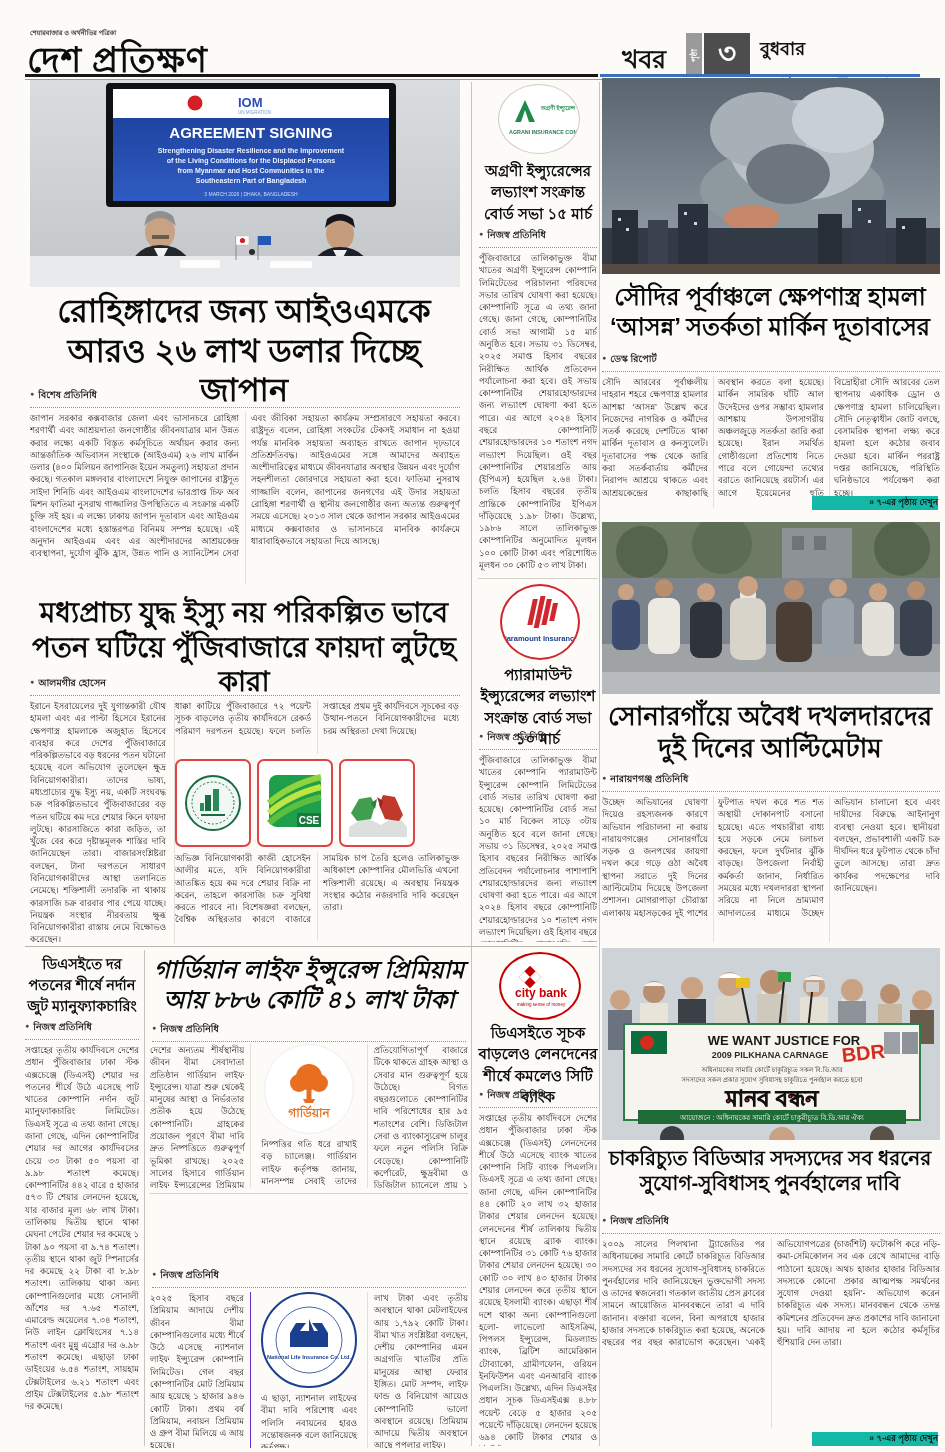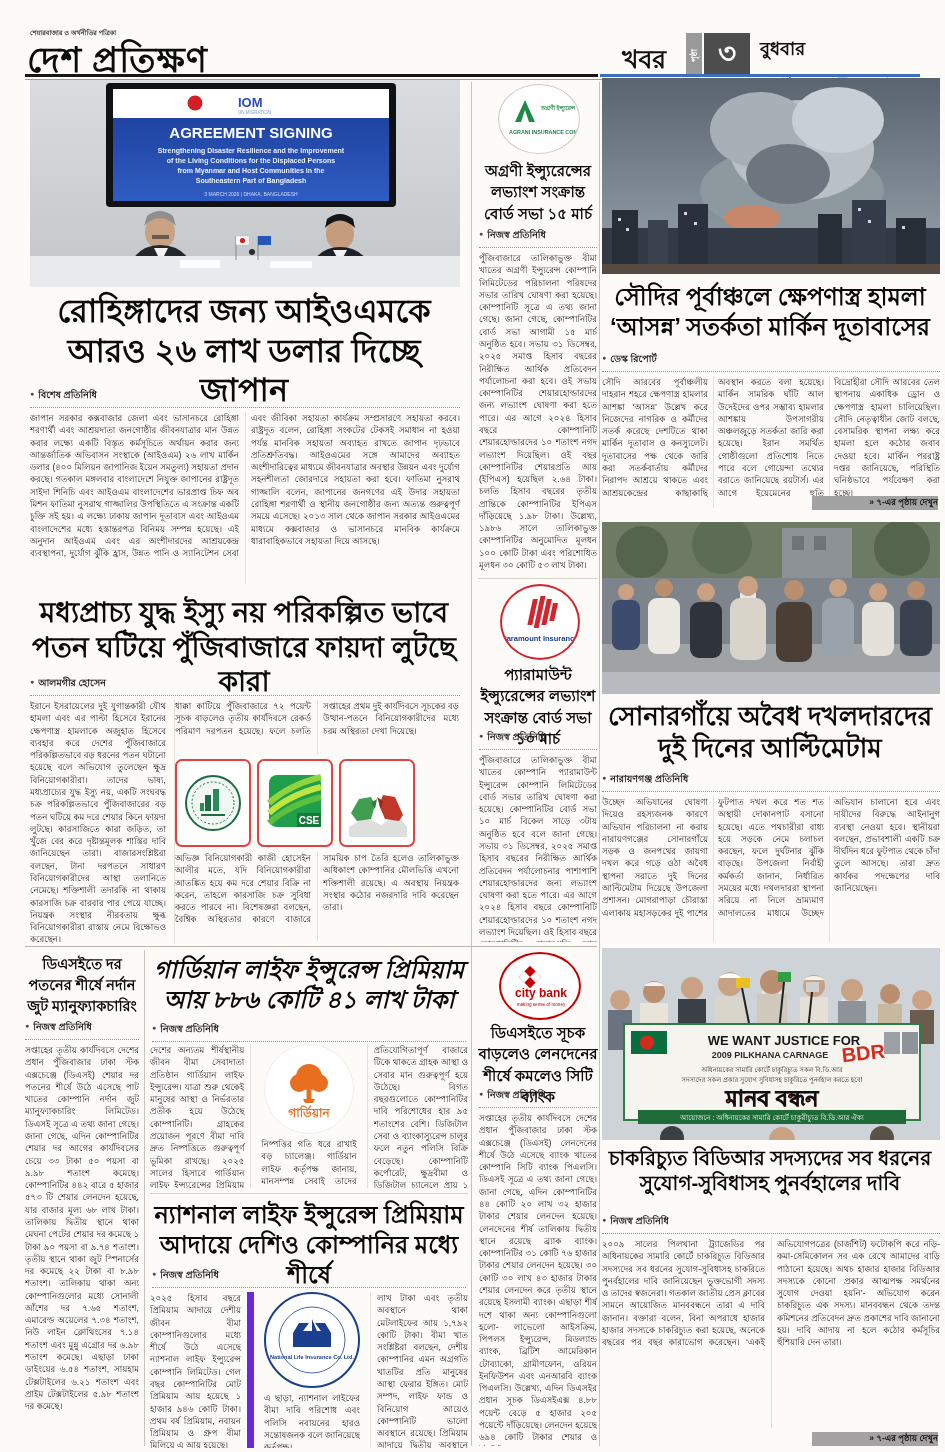--- a/index.html
+++ b/index.html
@@ -10,21 +10,21 @@
   }
   .abs { position:absolute; }
   .headline { font-weight:bold; color:#0a0a0a; text-align:center; line-height:1.24; }
   .byline { font-size:9.5px; font-weight:bold; color:#222; border-bottom:1px dotted #979086; padding-bottom:4px; }
   .byline .dot { color:#4a4a4a; font-size:7px; vertical-align:2px; margin-right:4px; }
   .body-text { font-size:8.6px; line-height:1.43; text-align:justify; color:#222; overflow:hidden; }
   .cols2 { column-count:2; column-gap:12px; column-rule:1px solid #e4dfd7; }
   .cols3 { column-count:3; column-gap:10px; column-rule:1px solid #e4dfd7; }
   .vrule { width:1px; background:#c7c2ba; }
   .hrule { height:1px; background:#b9b4ac; }
-  .more { font-size:8.5px; font-weight:bold; color:#101010; background:#a3a3a3; text-align:right; }
+  .more { font-size:8.5px; font-weight:bold; color:#101010; background:#14b8a6; text-align:right; }
   .tile { width:72px; height:84px; background:#fff; border:2px solid #e04343; border-radius:7px; overflow:hidden; display:flex; align-items:center; justify-content:center; }
   .logo-circle { background:#fff; border-radius:50%; display:flex; flex-direction:column; align-items:center; justify-content:center; overflow:hidden; }
   .pgbox-word { background:#9a9a9a; color:#fff; display:flex; align-items:center; justify-content:center; }
   .pgbox-word span { transform:rotate(-90deg); font-size:8px; font-weight:bold; white-space:nowrap; }
   .pgbox-num { background:#4d4d4d; color:#fff; display:flex; align-items:center; justify-content:center; font-size:28px; font-weight:bold; }
   svg { display:block; }
 </style>
 </head>
 <body>
 
@@ -172,24 +172,23 @@
           <rect x="39.5" y="38" width="5" height="14" fill="#e86f1f"></rect>
           <path d="M36 52 h12 l-2 4 h-8 z" fill="#e86f1f"></path>
           <text x="42" y="70" text-anchor="middle" font-size="12" font-weight="bold" fill="#e86f1f" font-family="Liberation Sans, sans-serif">গার্ডিয়ান</text>
         </svg>
       </div>
       <div class="body-text" style="height:50px;margin-top:4px;">নিষ্পত্তির গতি ধরে রাখাই বড় চ্যালেঞ্জ। গার্ডিয়ান লাইফ কর্তৃপক্ষ জানায়, মানসম্পন্ন সেবাই তাদের অগ্রাধিকার।</div>
     </div>
     <div class="body-text" style="width:99px;border-left:1px solid #e4dfd7;padding-left:6px;">প্রতিযোগিতাপূর্ণ বাজারে টিকে থাকতে গ্রাহক আস্থা ও সেবার মান গুরুত্বপূর্ণ হয়ে উঠেছে। বিগত বছরগুলোতে কোম্পানিটির দাবি পরিশোধের হার ৯৫ শতাংশের বেশি। ডিজিটাল সেবা ও ব্যাংকাস্যুরেন্স চালুর ফলে নতুন পলিসি বিক্রি বেড়েছে। কোম্পানিটি কর্পোরেট, ক্ষুদ্রবীমা ও ডিজিটাল চ্যানেলে প্রায় ১ কোটি ২০ লাখ মানুষকে বীমা সেবা দিচ্ছে।</div>
   </div>
 
-  <div class="abs headline" style="left:150px;top:1200px;width:318px;font-size:24px;">ন্যাশনাল লাইফ ইন্সুরেন্স প্রিমিয়াম আদায়ে দেশিও কোম্পানির মধ্যে শীর্ষে</div>
   <div class="abs byline" style="left:152px;top:1268px;width:314px;"><span class="dot">●</span><span>নিজস্ব প্রতিনিধি</span></div>
   <div class="abs" style="left:150px;top:1292px;width:318px;height:156px;display:flex;gap:10px;">
-    <div class="body-text" style="width:99px;border-right:7px solid #6d28d9;padding-right:6px;">২০২৫ হিসাব বছরে প্রিমিয়াম আদায়ে দেশীয় জীবন বীমা কোম্পানিগুলোর মধ্যে শীর্ষে উঠে এসেছে ন্যাশনাল লাইফ ইন্স্যুরেন্স কোম্পানি লিমিটেড। গেল বছর কোম্পানিটির মোট প্রিমিয়াম আয় হয়েছে ১ হাজার ৯৪৬ কোটি টাকা। প্রথম বর্ষ প্রিমিয়াম, নবায়ন প্রিমিয়াম ও গ্রুপ বীমা মিলিয়ে এ আয় হয়েছে।</div>
+    <div class="body-text" style="width:99px;border-right:1px solid #6d28d9;padding-right:6px;">২০২৫ হিসাব বছরে প্রিমিয়াম আদায়ে দেশীয় জীবন বীমা কোম্পানিগুলোর মধ্যে শীর্ষে উঠে এসেছে ন্যাশনাল লাইফ ইন্স্যুরেন্স কোম্পানি লিমিটেড। গেল বছর কোম্পানিটির মোট প্রিমিয়াম আয় হয়েছে ১ হাজার ৯৪৬ কোটি টাকা। প্রথম বর্ষ প্রিমিয়াম, নবায়ন প্রিমিয়াম ও গ্রুপ বীমা মিলিয়ে এ আয় হয়েছে।</div>
     <div style="width:100px;">
       <div class="logo-circle" style="width:92px;height:92px;border:2px solid #1b3f8f;margin:0 auto;">
         <svg width="86" height="86" viewBox="0 0 86 86">
           <circle cx="43" cy="43" r="42" fill="#ffffff"></circle>
           <path d="M30 26 h26 l6 10 v14 h-38 v-14 z" fill="#1b3f8f"></path>
           <polygon points="43,22 52,34 34,34" fill="#ffffff"></polygon>
           <polygon points="43,22 48,34 43,34" fill="#1b3f8f"></polygon>
           <text x="43" y="62" text-anchor="middle" font-size="5.6" font-weight="bold" fill="#1b3f8f" font-family="Liberation Sans, sans-serif">National Life Insurance Co. Ltd.</text>
           <circle cx="43" cy="43" r="33" fill="none" stroke="#1b3f8f" stroke-width="0.8"></circle>
         </svg>

